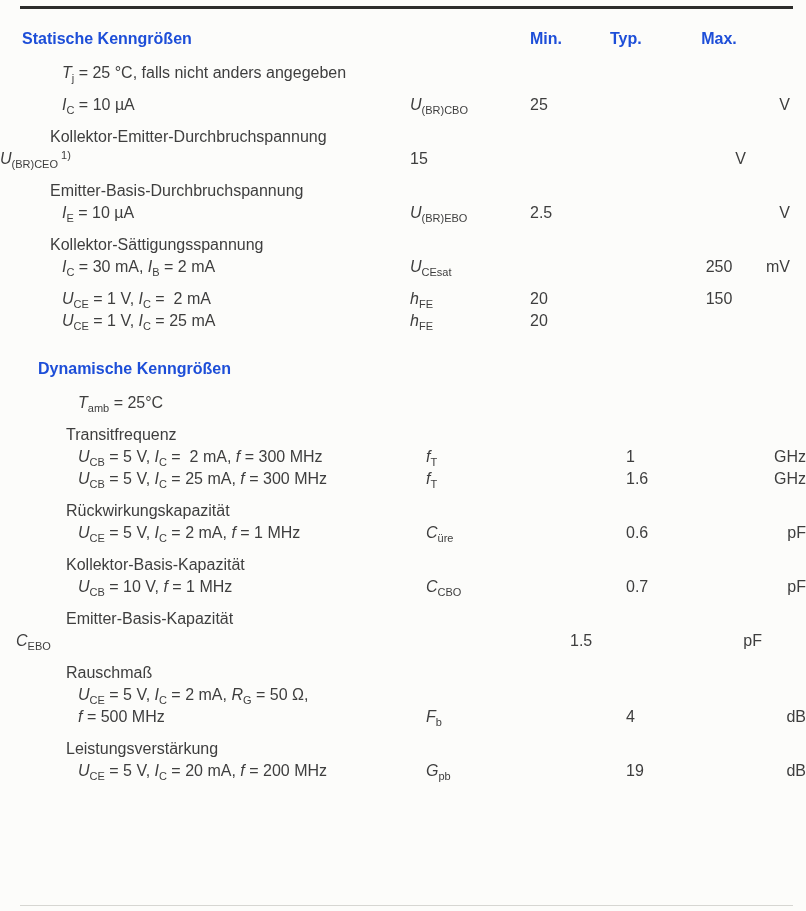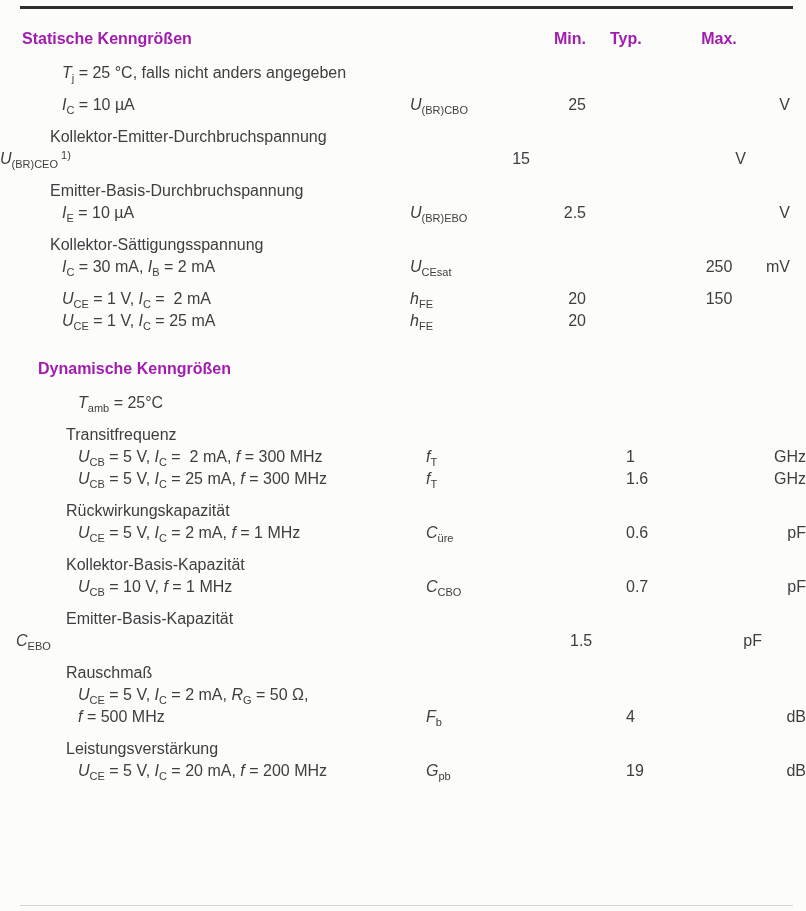--- a/index.html
+++ b/index.html
@@ -28,28 +28,28 @@
   .section { margin-top:19px; }
   .section + .section { margin-top:26px;margin-left:16px; }
   .row {
     display:grid;
     grid-template-columns:410px 120px 56px 96px 74px 44px;
     height:22px; line-height:22px;
     align-items:baseline;
   }
   .c-cond { white-space:pre; overflow:hidden; }
   .c-sym  { white-space:pre; }
-  .c-min  { text-align:right; }
+  .c-min  { text-align:left; }
   .c-typ  { text-align:left; padding-left:24px; box-sizing:border-box; }
   .c-max  { text-align:center; }
   .c-unit { text-align:right; padding-right:10px; box-sizing:border-box; }
   .ind-0 { padding-left:22px; }
   .ind-1 { padding-left:50px; }
   .ind-2 { padding-left:62px; }
-  .bold  { font-weight:bold; color:#a21caf; }
+  .bold  { font-weight:bold; color:#1d4ed8; }
   .note-row { margin-top:12px; }
   .group { margin-top:10px; }
   .it { font-style:italic; }
   .sb { font-size:11px; position:relative; top:3.5px; }
   .sp { font-size:11px; position:relative; top:-5.5px; }
 </style>
 </head>
 <body>
 
 <div class="page">

